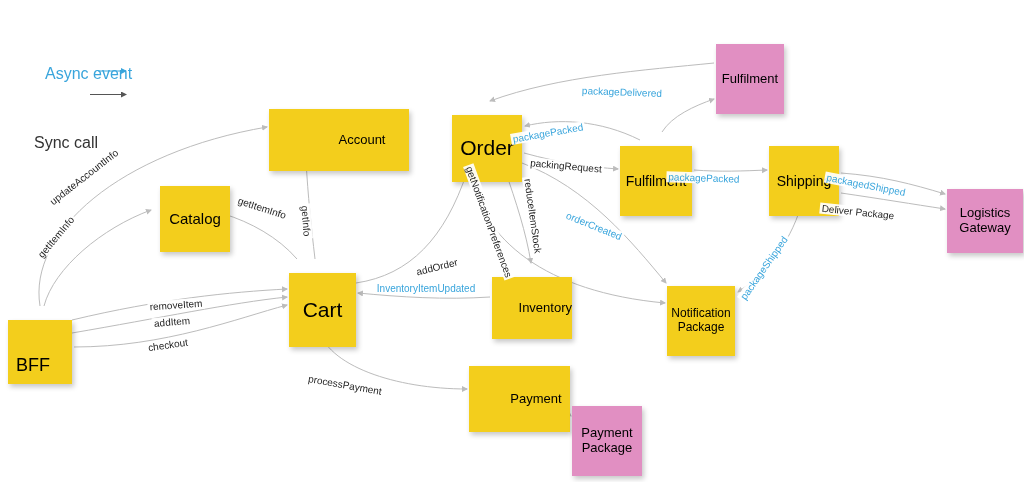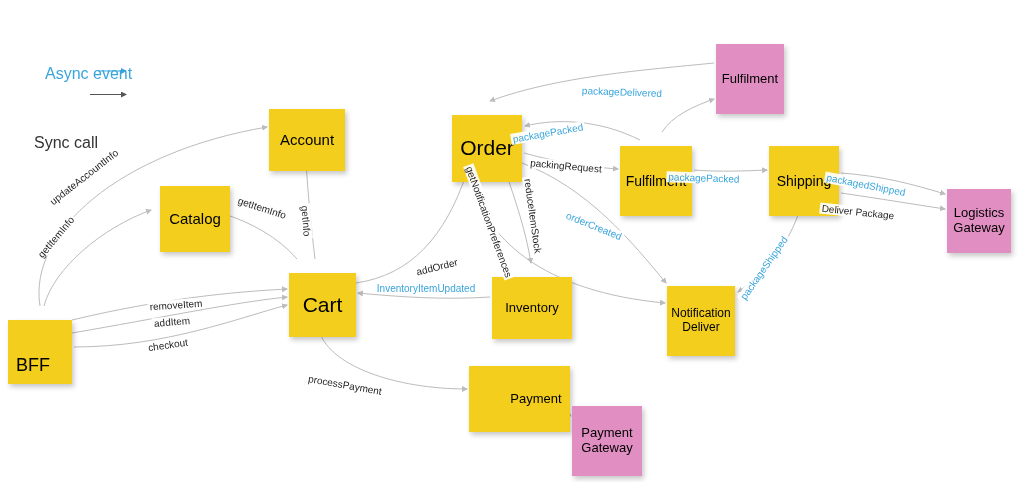--- a/index.html
+++ b/index.html
@@ -70,51 +70,51 @@
   <div class="legend-text async" style="left:45px;top:65px;">Async event</div>
   <div class="legend-text sync" style="left:34px;top:88px;margin-top:46px;">Sync call</div>
 
   <div id="nodes">
       <div class="sticky yellow align-bl" style="left: 8px; top: 308px; width: 64px; height: 64px; font-size: 18px;">
         <span class="sticky-label">BFF</span>
       </div>
       <div class="sticky yellow" style="left: 160px; top: 174px; width: 70px; height: 66px; font-size: 15px;">
         <span class="sticky-label">Catalog</span>
       </div>
-      <div class="sticky yellow" style="left: 269px; top: 97px; width: 76px; height: 62px; font-size: 15px;">
+      <div class="sticky yellow" style="left: 269px; top: 97px; width: 94px; height: 62px; font-size: 13px; padding-left: 46px;">
         <span class="sticky-label">Account</span>
       </div>
-      <div class="sticky yellow" style="left: 289px; top: 261px; width: 67px; height: 64px; font-size: 21px;">
+      <div class="sticky yellow" style="left: 289px; top: 261px; width: 67px; height: 74px; font-size: 21px;">
         <span class="sticky-label">Cart</span>
       </div>
       <div class="sticky yellow" style="left: 452px; top: 103px; width: 70px; height: 67px; font-size: 21px;">
         <span class="sticky-label">Order</span>
       </div>
-      <div class="sticky yellow" style="left: 492px; top: 265px; width: 80px; height: 62px; font-size: 13px;">
+      <div class="sticky yellow" style="left: 492px; top: 265px; width: 80px; height: 62px; font-size: 13px; justify-content: flex-end;">
         <span class="sticky-label">Inventory</span>
       </div>
       <div class="sticky yellow" style="left: 469px; top: 354px; width: 68px; height: 66px; font-size: 13px; padding-left: 33px;">
         <span class="sticky-label">Payment</span>
       </div>
       <div class="sticky pink" style="left: 572px; top: 394px; width: 70px; height: 70px; font-size: 13px;">
-        <span class="sticky-label">Payment Gateway</span>
+        <span class="sticky-label">Payment Package</span>
       </div>
       <div class="sticky pink" style="left: 716px; top: 32px; width: 68px; height: 70px; font-size: 13px;">
         <span class="sticky-label">Fulfilment</span>
       </div>
       <div class="sticky yellow" style="left: 620px; top: 134px; width: 72px; height: 70px; font-size: 14px;">
         <span class="sticky-label">Fulfilment</span>
       </div>
       <div class="sticky yellow" style="left: 667px; top: 274px; width: 68px; height: 70px; font-size: 12px;">
-        <span class="sticky-label">Notification Deliver</span>
+        <span class="sticky-label">Notification Package</span>
       </div>
       <div class="sticky yellow" style="left: 769px; top: 134px; width: 70px; height: 70px; font-size: 14px;">
         <span class="sticky-label">Shipping</span>
       </div>
-      <div class="sticky pink" style="left: 947px; top: 177px; width: 64px; height: 64px; font-size: 13px;">
+      <div class="sticky pink" style="left: 947px; top: 177px; width: 76px; height: 64px; font-size: 13px;">
         <span class="sticky-label">Logistics Gateway</span>
       </div>
     </div>
   <div id="edge-labels">
       <div class="edge-label sync" style="left: 84px; top: 177px; transform: translate(-50%, -50%) rotate(-38deg);">updateAccountInfo</div>
       <div class="edge-label sync" style="left: 56px; top: 237px; transform: translate(-50%, -50%) rotate(-50deg);">getItemInfo</div>
       <div class="edge-label sync" style="left: 176px; top: 305px; transform: translate(-50%, -50%) rotate(-4deg);">removeItem</div>
       <div class="edge-label sync" style="left: 172px; top: 322px; transform: translate(-50%, -50%) rotate(-5deg);">addItem</div>
       <div class="edge-label sync" style="left: 168px; top: 345px; transform: translate(-50%, -50%) rotate(-8deg);">checkout</div>
       <div class="edge-label sync" style="left: 262px; top: 208px; transform: translate(-50%, -50%) rotate(18deg);">getItemInfo</div>

